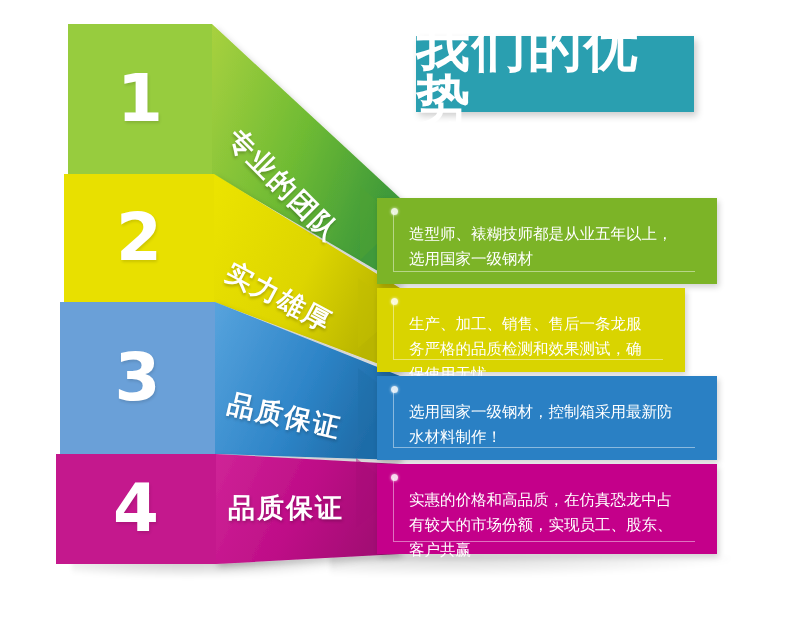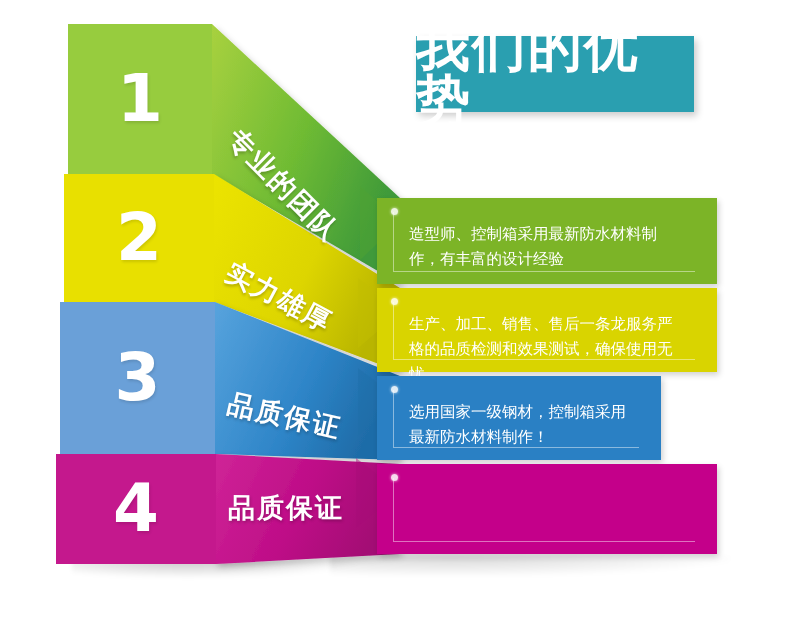--- a/index.html
+++ b/index.html
@@ -137,22 +137,22 @@
     left: 32px;
     top: 24px;
     right: 34px;
     color: #ffffff;
     font-size: 15.5px;
     line-height: 1.6;
     font-weight: normal;
   }
 
   .p1 { left: 377px; top: 198px; width: 340px; height: 86px; background: #7cb427; }
-  .p2 { left: 377px; top: 288px; width: 340px; height: 84px; background: #d9d400; }
-  .p3 { left: 377px; top: 376px; width: 284px; height: 84px; background: #2a80c4; }
+  .p2 { left: 377px; top: 288px; width: 308px; height: 84px; background: #d9d400; }
+  .p3 { left: 377px; top: 376px; width: 340px; height: 84px; background: #2a80c4; }
   .p4 { left: 377px; top: 464px; width: 340px; height: 90px; background: #c4008a; }
 
   .p2 .ptext { color: #ffffff; }
 </style>
 </head>
 <body>
 
 <div id="canvas">
 
   <div class="stack-shadow"></div>
@@ -218,36 +218,37 @@
   <div class="band-label bl4">品质保证</div>
 
   <div class="title-banner">
     <span class="title-text">我们的优势</span>
   </div>
 
   <div class="panel p1">
     <div class="inner-frame">
       <span class="dot"></span>
     </div>
-    <div class="ptext">造型师、控制箱采用最新防水材料制作，有丰富的设计经验</div>
+    <div class="ptext">造型师、裱糊技师都是从业五年以上，选用国家一级钢材</div>
   </div>
 
   <div class="panel p2">
     <div class="inner-frame">
       <span class="dot"></span>
     </div>
     <div class="ptext">生产、加工、销售、售后一条龙服务严格的品质检测和效果测试，确保使用无忧</div>
   </div>
 
   <div class="panel p3">
     <div class="inner-frame">
       <span class="dot"></span>
     </div>
     <div class="ptext">选用国家一级钢材，控制箱采用最新防水材料制作！</div>
   </div>
 
   <div class="panel p4">
     <div class="inner-frame">
       <span class="dot"></span>
     </div>
+    <div class="ptext">实惠的价格和高品质，在仿真恐龙中占有较大的市场份额，实现员工、股东、客户共赢</div>
   </div>
 
 </div>
 
 </body></html>

